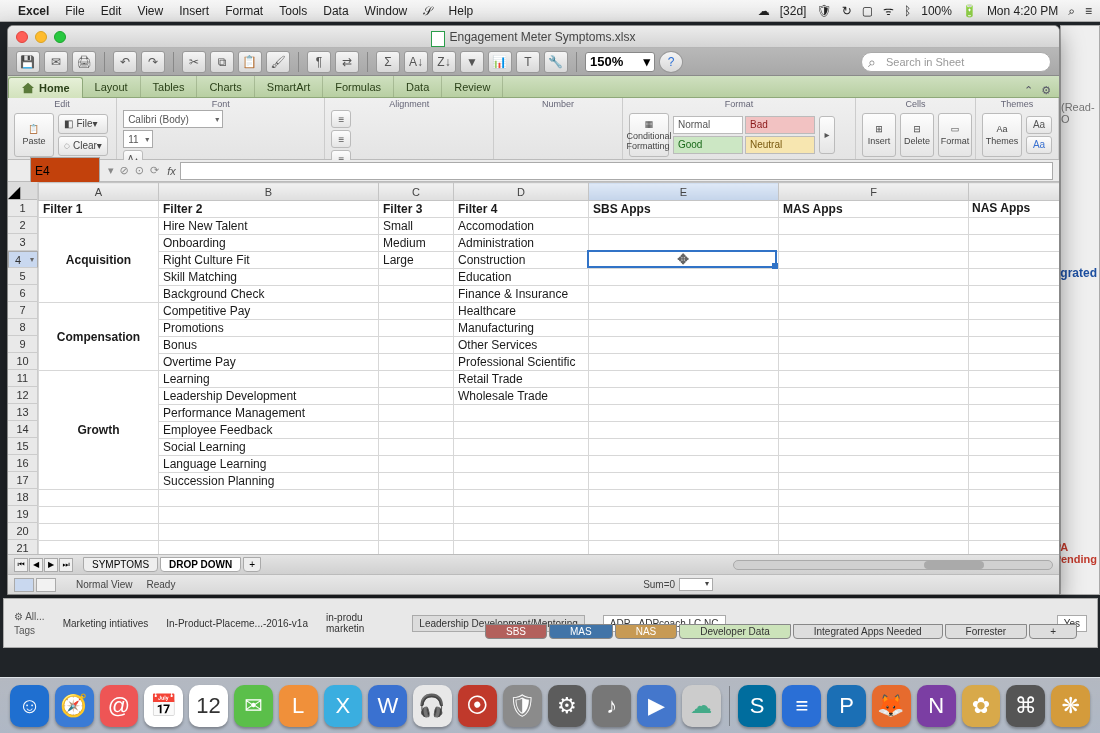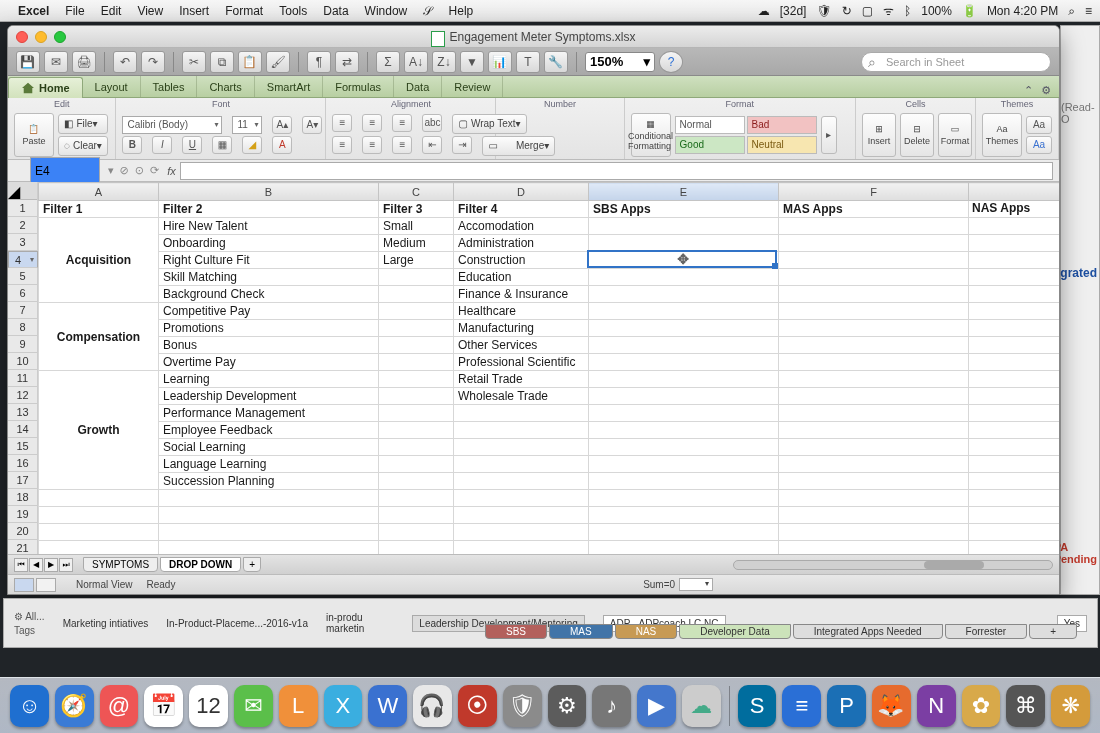--- a/index.html
+++ b/index.html
@@ -88,32 +88,32 @@
   }
   .rgroup { border-right:1px solid #ccc; padding: 1px 6px 0 6px; display:flex; flex-direction:column; }
   .rgroup .glabel { font-size:9px; text-align:center; color:#667; margin-bottom:1px; }
   .rgroup .gbody { flex:1; display:flex; align-items:center; gap:4px; }
   .btn {
     background: linear-gradient(#fdfdfd,#e5e5e5); border:1px solid #bbb; border-radius:3px;
     height: 20px; padding: 0 5px; display:flex; align-items:center; font-size:10px; color:#444;
   }
   .btn.big { height:44px; width:40px; flex-direction:column; justify-content:center; gap:2px; font-size:9px; }
   .fontbox { display:flex; flex-direction:column; gap:2px; }
-  .fontrow { display:flex; gap:10px; }
+  .fontrow { display:flex; gap:2px;flex-direction:column; }
   .sel { background:#fff; border:1px solid #aaa; height:18px; font-size:10px; padding:0 14px 0 4px; display:flex; align-items:center; position:relative; min-width:30px; }
   .sel::after { content:"▾"; position:absolute; right:3px; font-size:8px; color:#666; }
   .mini { width:20px; height:18px; background:linear-gradient(#fdfdfd,#e5e5e5); border:1px solid #bbb; border-radius:3px; display:flex; align-items:center; justify-content:center; font-size:10px; }
   .stylebox { display:grid; grid-template-columns: 70px 70px; grid-template-rows: 18px 18px; gap:2px; }
   .stylechip { border:1px solid #bbb; font-size:10px; display:flex; align-items:center; padding:0 4px; }
 
   
   .formula-row {
     height: 22px; background:#ececec; border-bottom:1px solid #bbb; display:flex; align-items:center; font-size:12px;
   }
-  .namebox { width:70px; margin-left:22px; height:28px; background:#3b82f6; border:1px solid #aaa; padding:0 4px; display:flex; align-items:center; }
+  .namebox { width:70px; margin-left:22px; height:28px; background:#c2410c; border:1px solid #aaa; padding:0 4px; display:flex; align-items:center; }
   .fb-icons { display:flex; gap:6px; margin:0 8px; color:#888; font-size:11px; }
   .fx { font-style:italic; font-size:11px; color:#555; margin-right:4px; }
   .formula-input { flex:1; height:18px; background:#fff; border:1px solid #aaa; margin-right:6px; }
 
   
   .grid-wrap { flex:1; display:flex; overflow:hidden; background:#fff; }
   .rowhdrs { width:30px; background:#e9e9e9; border-right:1px solid #ccc; }
   .rowhdrs .corner { height:18px; background:#dcdcdc; border-bottom:1px solid #bbb; }
   .rowhdr { height:17px; border-bottom:1px solid #ccc; font-size:11px; color:#333; display:flex; align-items:center; justify-content:center; }
   .rowhdr.sel { background:#c9d8ef; }

